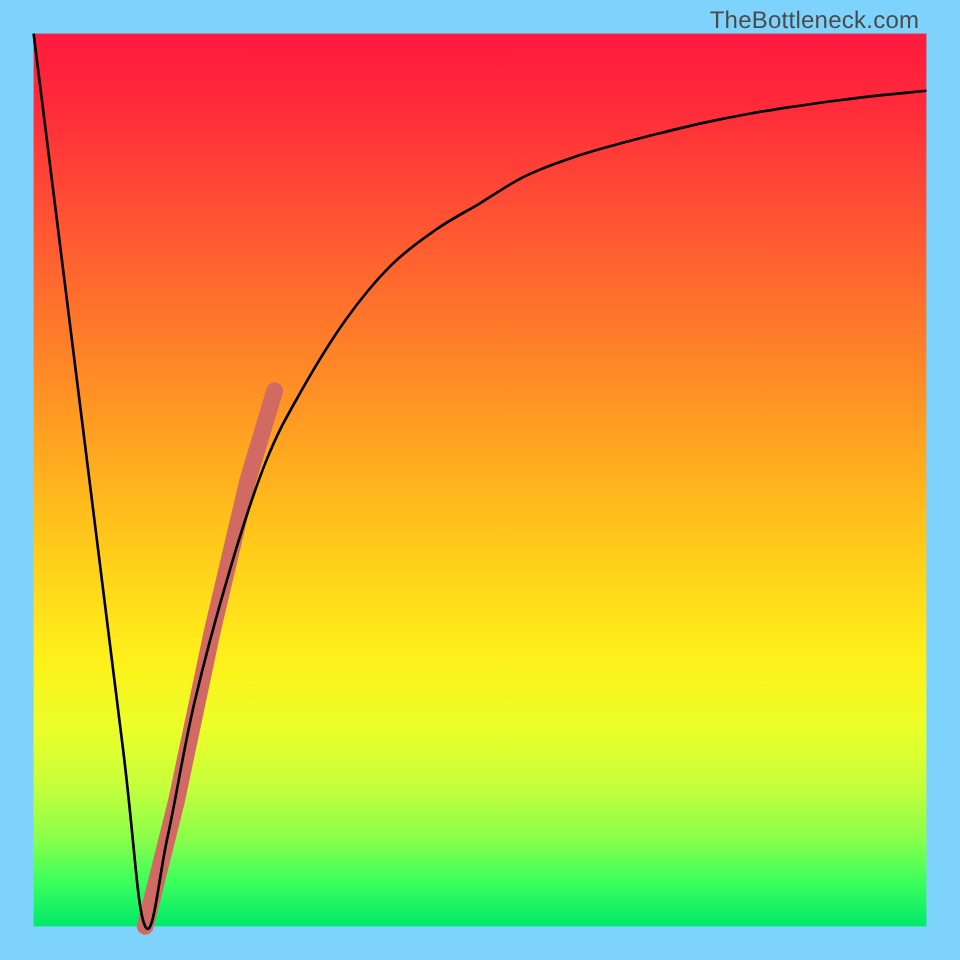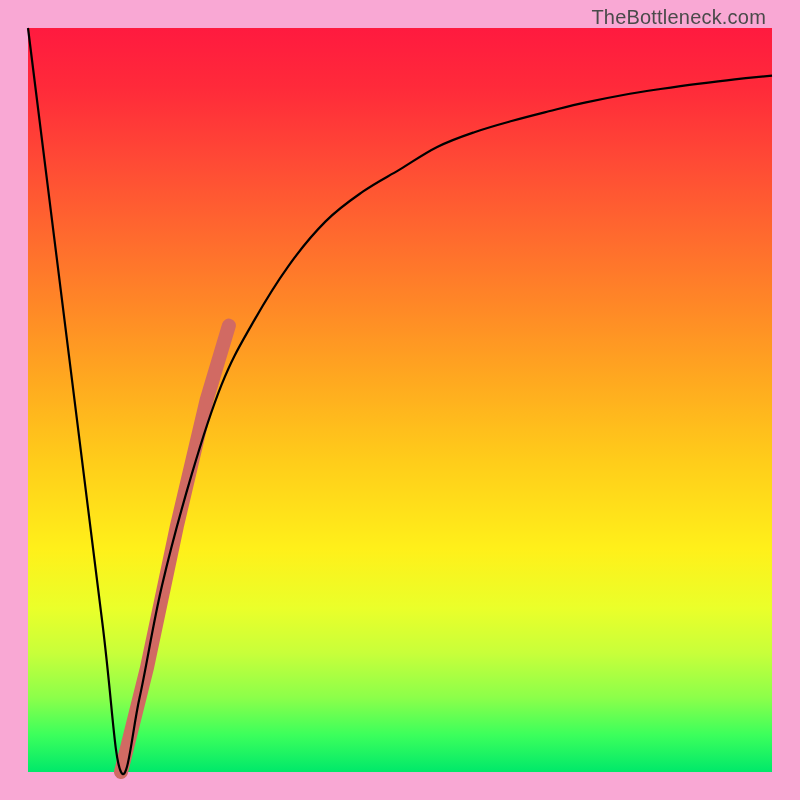--- a/index.html
+++ b/index.html
@@ -1,16 +1,16 @@
 <!DOCTYPE html>
 <html><head>
 <meta charset="utf-8">
 <style>
   html,body{margin:0;padding:0;width:800px;height:800px;overflow:hidden;background:#000;}
-  .frame{position:absolute;left:0;top:0;width:800px;height:800px;background:#f9a8d4;}
+  .frame{position:absolute;left:0;top:0;width:800px;height:800px;background:#7dd3fc;}
   .plot{position:absolute;left:28px;top:28px;width:744px;height:744px;
         background:linear-gradient(to bottom,
           #ff1a3f 0%,
           #ff2a3a 8%,
           #ff4a35 18%,
           #ff6a2e 28%,
           #ff8a26 38%,
           #ffab1f 48%,
           #ffcc1a 58%,
           #fff01a 70%,

